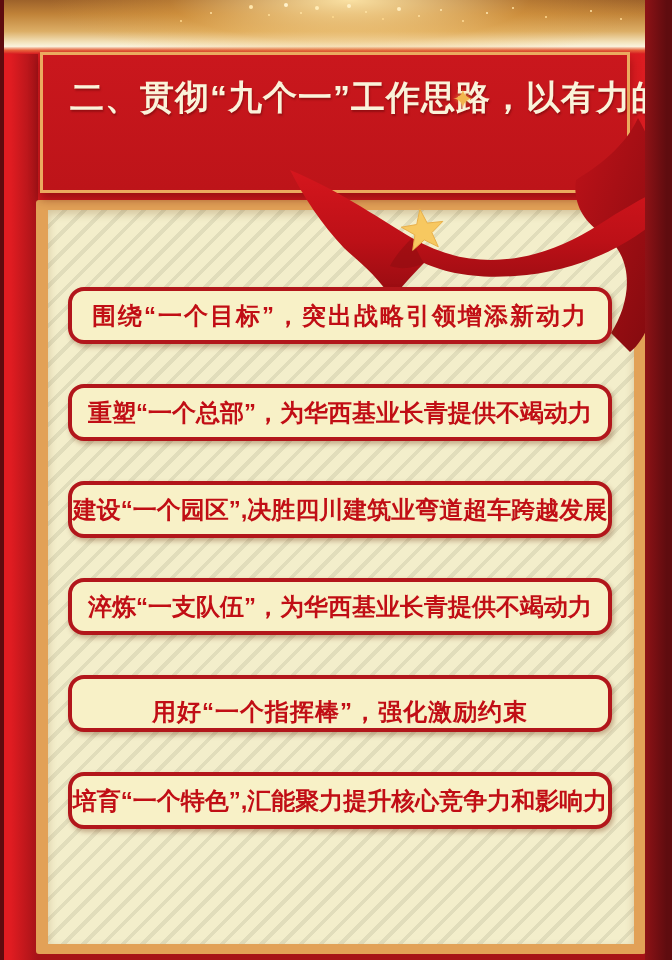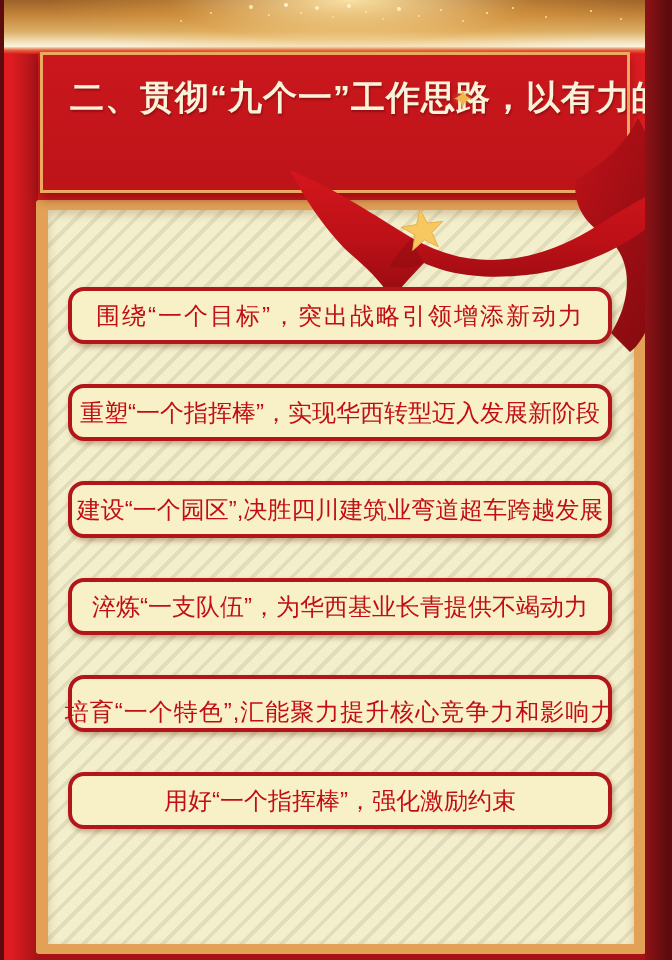--- a/index.html
+++ b/index.html
@@ -44,21 +44,21 @@
   }
   .banner-sparkle{position:absolute;left:452px;top:84px;font-size:26px;color:#f2b64e;
     text-shadow:0 0 4px rgba(255,200,90,.8);z-index:5;}
   
   .ribbon-svg{position:absolute;left:0;top:0;z-index:5;pointer-events:none;}
   
   .boxes{position:absolute;left:68px;top:287px;width:544px;display:flex;flex-direction:column;gap:40px;z-index:7;}
   .item-box{
     height:57px;box-sizing:border-box;border:4px solid #b2161b;border-radius:16px;
     background:#f8f1c7;display:flex;align-items:center;justify-content:center;
-    color:#c10e15;font-weight:normal;font-size:24px;white-space:nowrap;
+    color:#c10e15;font-weight:bold;font-size:24px;white-space:nowrap;
     box-shadow:2px 3px 5px rgba(110,50,15,.35);
   }
   .item-box:nth-child(1){letter-spacing:2px;}
   .item-box:nth-child(5){letter-spacing:1px;align-items:flex-end;}
   .item-box:nth-child(7){letter-spacing:9px;font-size:25px;}
 </style>
 </head>
 <body>
 
 <div class="page">
@@ -108,29 +108,29 @@
     <path fill="#8e0c11" opacity="0.55" d="M412,238 C400,250 394,258 390,266 C402,270 414,268 424,263 C418,254 415,246 412,238 Z"></path>
 
     <polygon fill="#f7c860" stroke="#e9b04a" stroke-width="1" points="419.9,209.2 427.2,223.1 442.8,221.4 431.9,232.6 438.3,246.8 424.3,239.9 412.7,250.4 414.9,234.9 401.3,227.2 416.7,224.5"></polygon>
   </svg>
 
   <div class="boxes">
     <div class="item-box">
         <span>围绕“一个目标”，突出战略引领增添新动力</span>
       </div>
     <div class="item-box">
-        <span>重塑“一个指挥棒”，实现华西转型迈入发展新阶段</span>
+        <span>重塑“一个总部”，为华西基业长青提供不竭动力</span>
       </div>
     <div class="item-box">
         <span>建设“一个园区”,决胜四川建筑业弯道超车跨越发展</span>
       </div>
     <div class="item-box">
         <span>淬炼“一支队伍”，为华西基业长青提供不竭动力</span>
       </div>
     <div class="item-box">
-        <span>培育“一个特色”,汇能聚力提升核心竞争力和影响力</span>
+        <span>用好“一个指挥棒”，强化激励约束</span>
       </div>
     <div class="item-box">
-        <span>用好“一个指挥棒”，强化激励约束</span>
+        <span>培育“一个特色”,汇能聚力提升核心竞争力和影响力</span>
       </div>
   </div>
 
 </div>
 
 </body></html>

